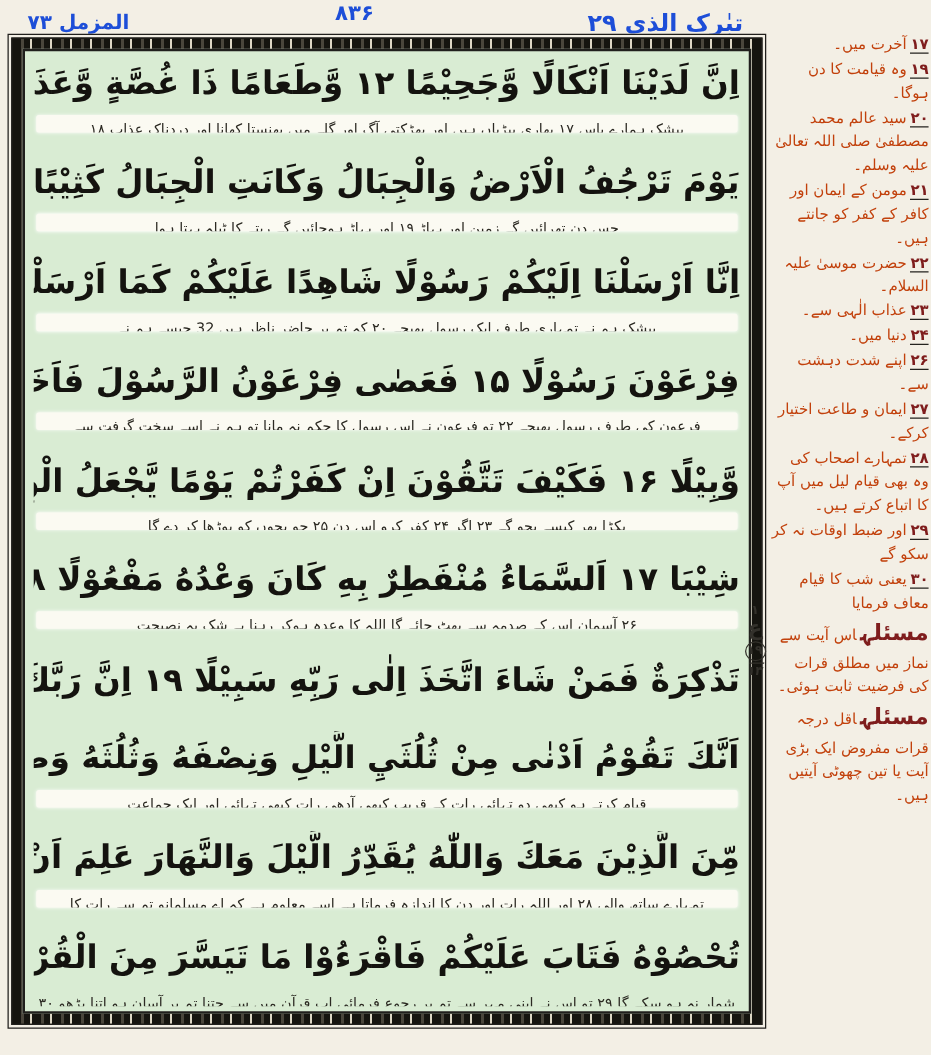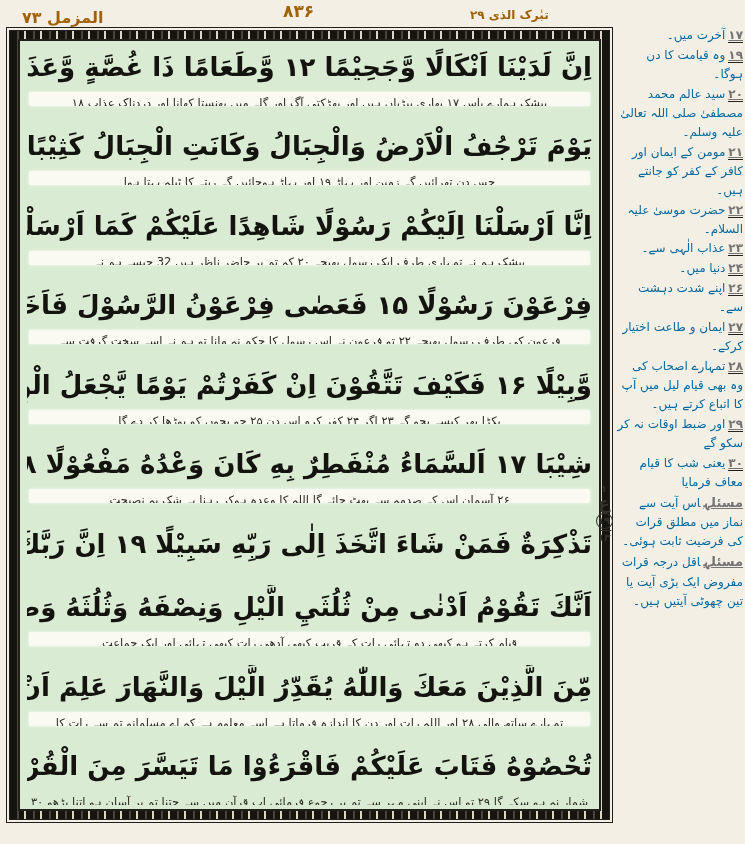--- a/index.html
+++ b/index.html
@@ -11,24 +11,24 @@
   }
   *{box-sizing:border-box;}
   html,body{margin:0;padding:0;}
   body{
     width:745px;height:844px;position:relative;overflow:hidden;
     background:var(--paper);
     font-family:"DejaVu Sans",sans-serif;
     color:var(--ink);
   }
   
-  .hdr{position:absolute;top:2px;font-size:15px;font-weight:700;color:#a16207;}
+  .hdr{position:absolute;top:2px;font-size:15px;font-weight:700;color:#1d4ed8;}
   .hdr-left{left:22px;top:8px;font-size:16px;}
-  .hdr-center{left:283px;top:1px;letter-spacing:4px;font-size:17px;}
-  .hdr-right{left:470px;top:8px;font-size:12px;}
+  .hdr-center{left:268px;top:1px;letter-spacing:4px;font-size:17px;}
+  .hdr-right{left:470px;top:8px;font-size:19px;}
   
   .frame{
     position:absolute;left:6px;top:27px;width:607px;height:796px;
     border:1.5px solid var(--border);
     padding:2px;background:var(--paper);
   }
   .frame-orna{
     width:100%;height:100%;
     border:1px solid var(--border);
     padding:8px;
@@ -69,25 +69,25 @@
   }
   .ruku .r-bot{font-size:10px;line-height:12px;border-top:1px solid #33312b;padding-top:1px;transform:skewX(-12deg);}
   
   .sidebar{
     position:absolute;left:617px;top:26px;width:126px;height:812px;
     font-size:12px;line-height:1.58;color:#36342c;text-align:right;
     overflow:hidden;
   }
   .note{margin-bottom:1px;}
   .note-num{
-    font-weight:700;color:#737373;
-    border-bottom:1.5px solid #24231f;padding-bottom:0;margin-left:3px;text-decoration:underline;
+    font-weight:700;color:#7f1d1d;
+    border-bottom:1.5px solid #24231f;padding-bottom:0;margin-left:3px;
   }
-  .note-num.masla{border-bottom:none;font-size:13px;}
-  .note-text{color:#0369a1;}
+  .note-num.masla{border-bottom:none;font-size:18px;}
+  .note-text{color:#c2410c;}
 </style>
 </head>
 <body>
 
 <div class="hdr hdr-left">المزمل ۷۳</div>
 <div class="hdr hdr-center">۸۳۶</div>
 <div class="hdr hdr-right">تبٰرک الذی ۲۹</div>
 
 <div class="frame">
   <div class="frame-orna">

